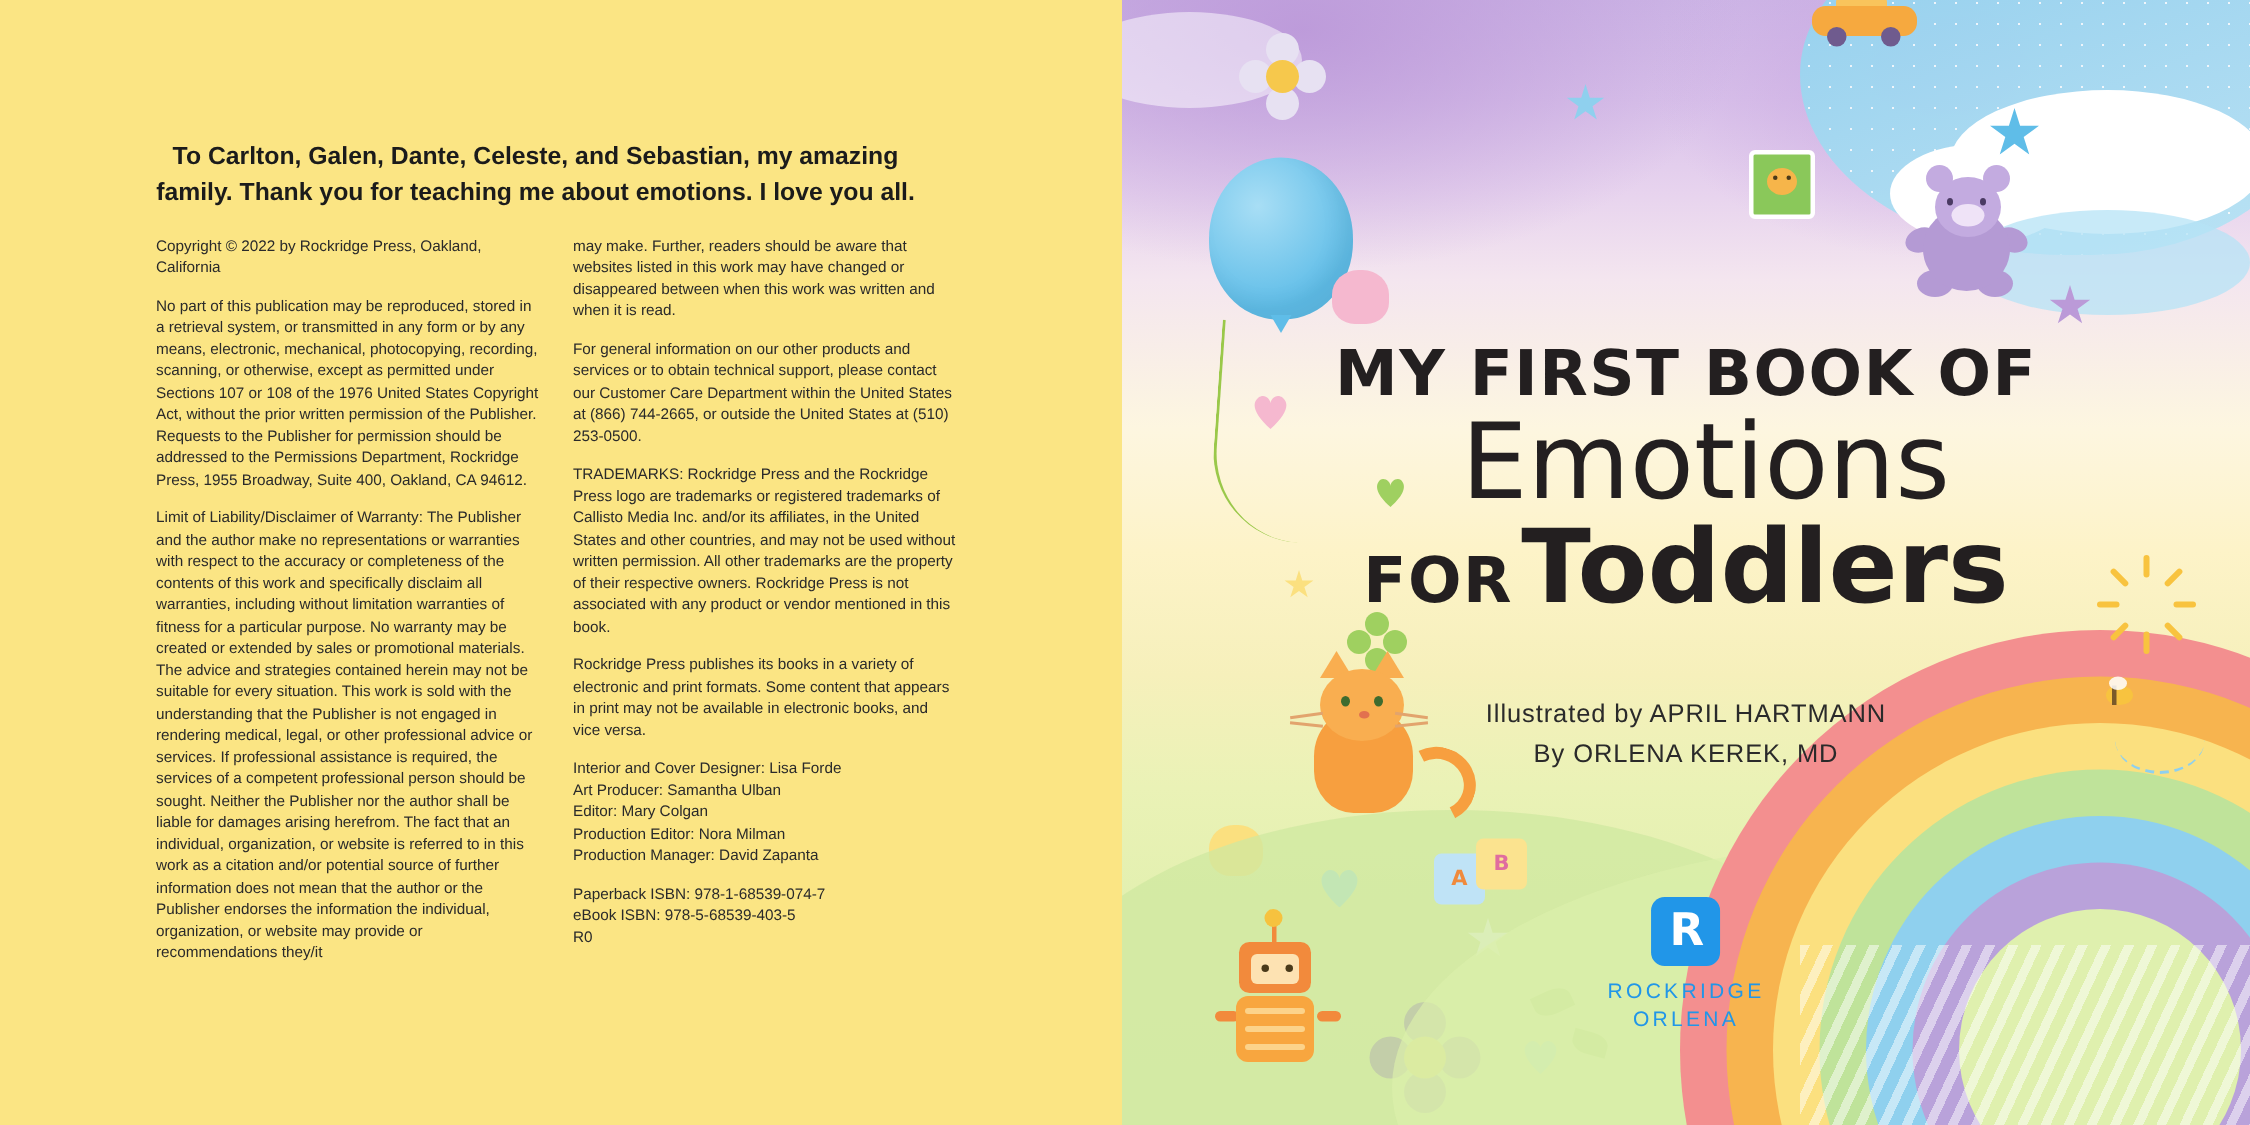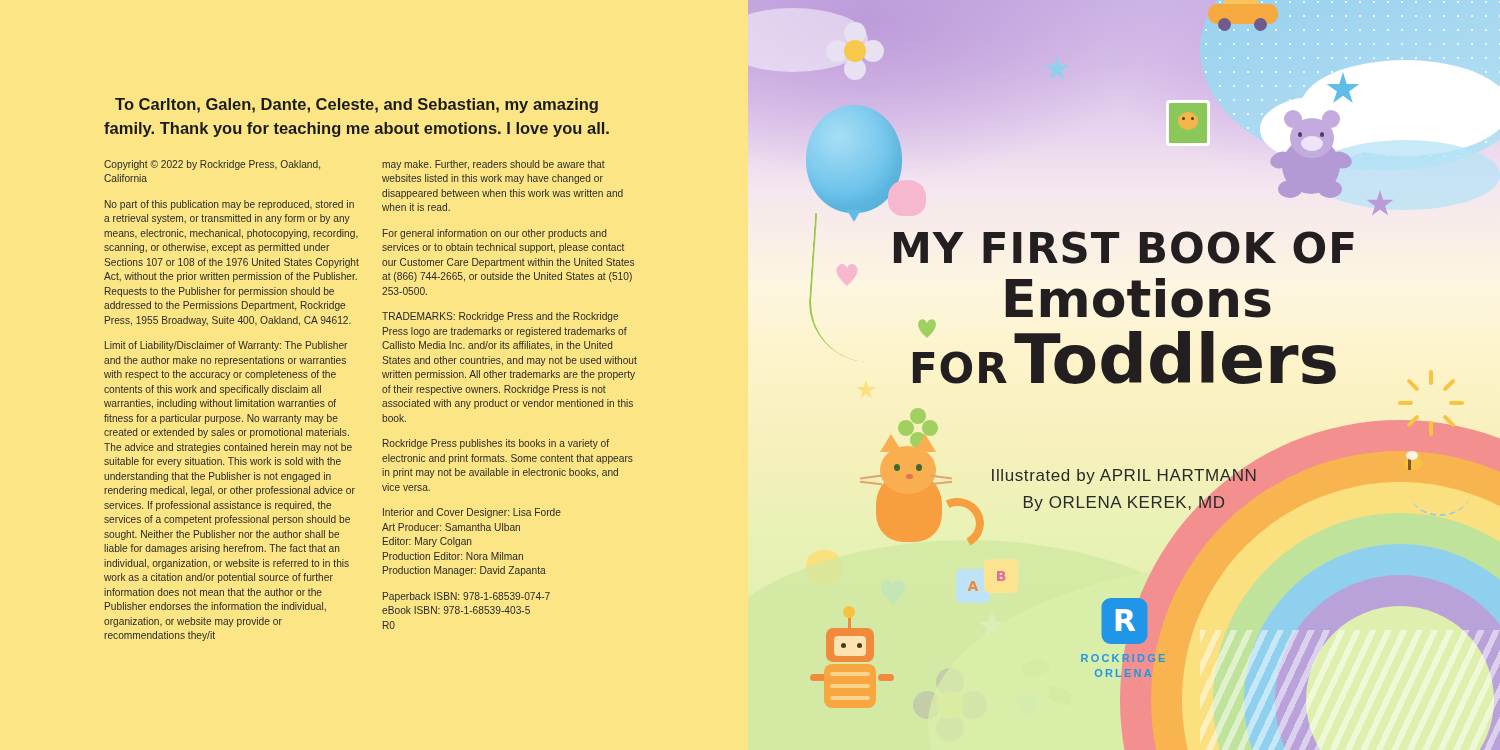--- a/index.html
+++ b/index.html
@@ -178,22 +178,22 @@
   }
   .t-line1 {
     font-family: "DejaVu Sans", sans-serif;
     font-weight: bold;
     font-size: 42px;
     letter-spacing: 1px;
     line-height: 1;
   }
   .t-line2 {
     font-family: "DejaVu Sans", sans-serif;
-    font-weight: bold;
-    font-size: 52px;
+    font-weight: normal;
+    font-size: 70px;
     line-height: 1.05;
     margin-top: 2px;
     padding-left: 26px;
   }
   .t-line3 {
     font-family: "DejaVu Sans", sans-serif;
     font-weight: bold;
     line-height: 1.02;
     margin-top: -2px;
   }
@@ -232,24 +232,24 @@
     background: #2196e8;
     color: #fff;
     font-family: "DejaVu Sans", sans-serif;
     font-weight: bold;
     font-size: 30px;
     line-height: 46px;
     margin: 0 auto 7px auto;
     letter-spacing: -1px;
   }
   .logo-text {
-    font-size: 11px;
+    font-size: 14px;
     letter-spacing: 2.2px;
     color: #2196e8;
-    font-weight: bold;
+    font-weight: normal;
     line-height: 1.35;
   }
 
   
   .balloon {
     position: absolute;
     left: 58px; top: 105px;
     width: 96px; height: 108px;
     border-radius: 50% 50% 48% 48%;
     background: radial-gradient(circle at 34% 30%, #a8def5, #5fbde8 70%);
@@ -416,21 +416,21 @@
           <span class="line">Interior and Cover Designer: Lisa Forde</span>
           <span class="line">Art Producer: Samantha Ulban</span>
           <span class="line">Editor: Mary Colgan</span>
           <span class="line">Production Editor: Nora Milman</span>
           <span class="line">Production Manager: David Zapanta</span>
         </p>
 
 
         <p class="lines">
           <span class="line">Paperback ISBN: 978-1-68539-074-7</span>
-          <span class="line">eBook ISBN: 978-1-68539-403-5</span>
+          <span class="line">eBook ISBN: 978-5-68539-403-5</span>
           <span class="line">R0</span>
         </p>
       </div>
     </div>
   </div>
 
   <div class="cover">
     <div class="sky-wash"></div>
     <div class="sky-wash2"></div>
 

